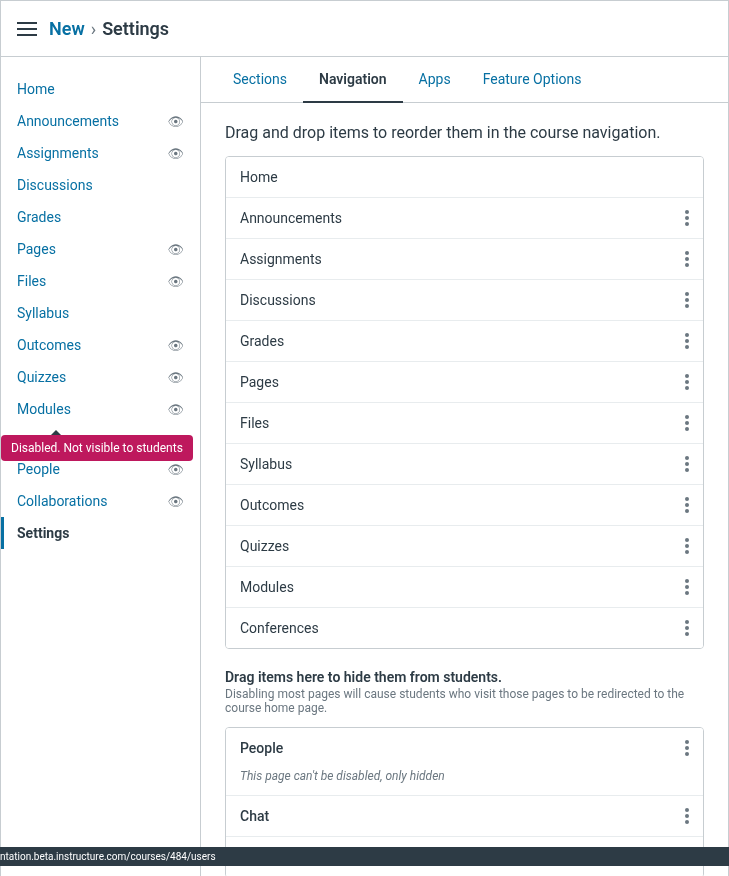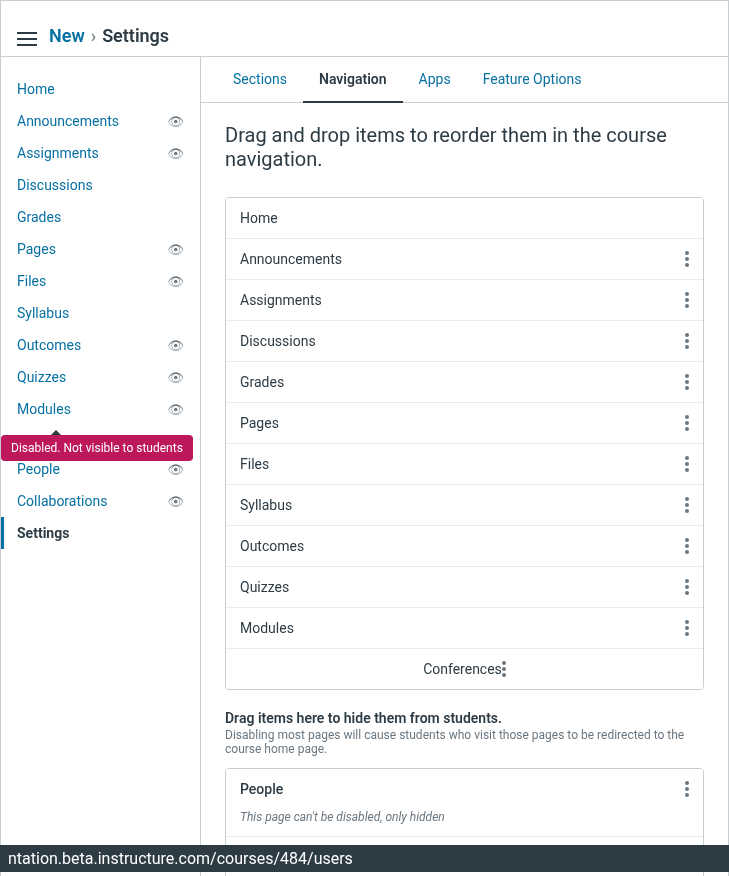--- a/index.html
+++ b/index.html
@@ -10,21 +10,21 @@
       background: #fff;
       width: 729px;
       min-height: 876px;
       overflow: hidden;
       border: 1px solid #c7cdd1;
     }
 
     
     .header {
       display: flex;
-      align-items: flex-end;
+      align-items: center;
       padding: 10px 16px;
       border-bottom: 1px solid #c7cdd1;
       height: 56px;
     }
     .hamburger-icon {
       cursor: pointer;
       margin-right: 12px;
       display: flex;
       flex-direction: column;
       gap: 4px;
@@ -148,44 +148,43 @@
       color: #2d3b45;
       border-bottom: 2px solid #2d3b45;
       font-weight: 600;
     }
 
     
     .content {
       padding: 20px 24px;
     }
     .drag-hint {
-      font-size: 20px;
-      color: #2d3b45;
-      margin-bottom: 26px;
+      font-size: 16px;
+      color: #2d3b45;
+      margin-bottom: 14px;
     }
 
     
     .nav-list {
       border: 1px solid #c7cdd1;
       border-radius: 4px;
       margin-bottom: 20px;
       overflow: hidden;
     }
     .nav-item {
       display: flex;
       align-items: center;
       justify-content: space-between;
       padding: 12px 14px;
       border-bottom: 1px solid #e8ecee;
       background: #fff;
       cursor: grab;
     }
     .nav-item:last-child {
       border-bottom: none;
-      justify-content: center;
     }
     .nav-item-name {
       font-size: 14px;
       color: #2d3b45;
     }
     .three-dots {
       color: #6b7780;
       font-size: 18px;
       cursor: pointer;
       letter-spacing: 0;
@@ -245,27 +244,27 @@
     .hide-item-desc {
       font-size: 12px;
       color: #6b7780;
       font-style: italic;
       margin-top: 13px;
     }
 
     
     .status-bar {
       position: fixed;
-      bottom: 4px;
+      bottom: 10px;
       left: 0;
       width: 100%;
       background: #2d3b45;
       color: #fff;
-      font-size: 16px;
-      padding: 4px 8px;
+      font-size: 10px;
+      padding: 4px 0;
       z-index: 1000;
     }
   </style>
 </head>
 <body>
 
 <div class="header">
   <div class="hamburger-icon">
     <span></span>
     <span></span>

